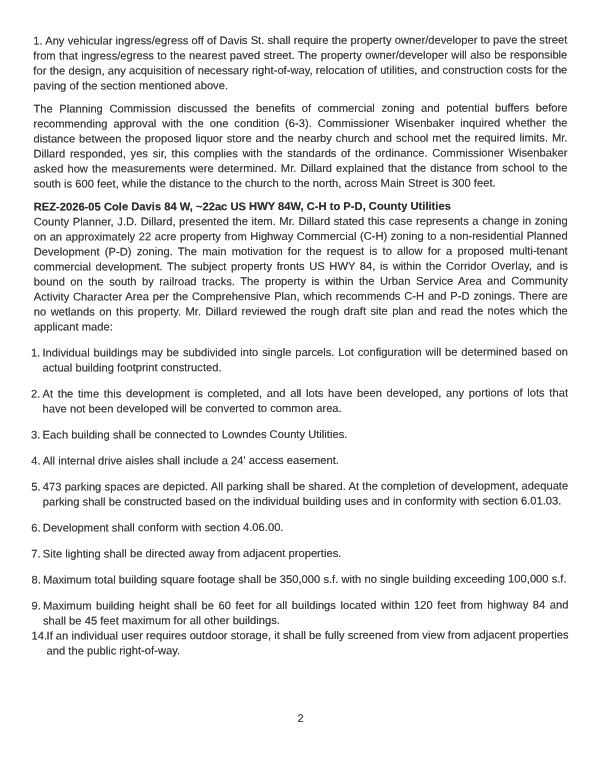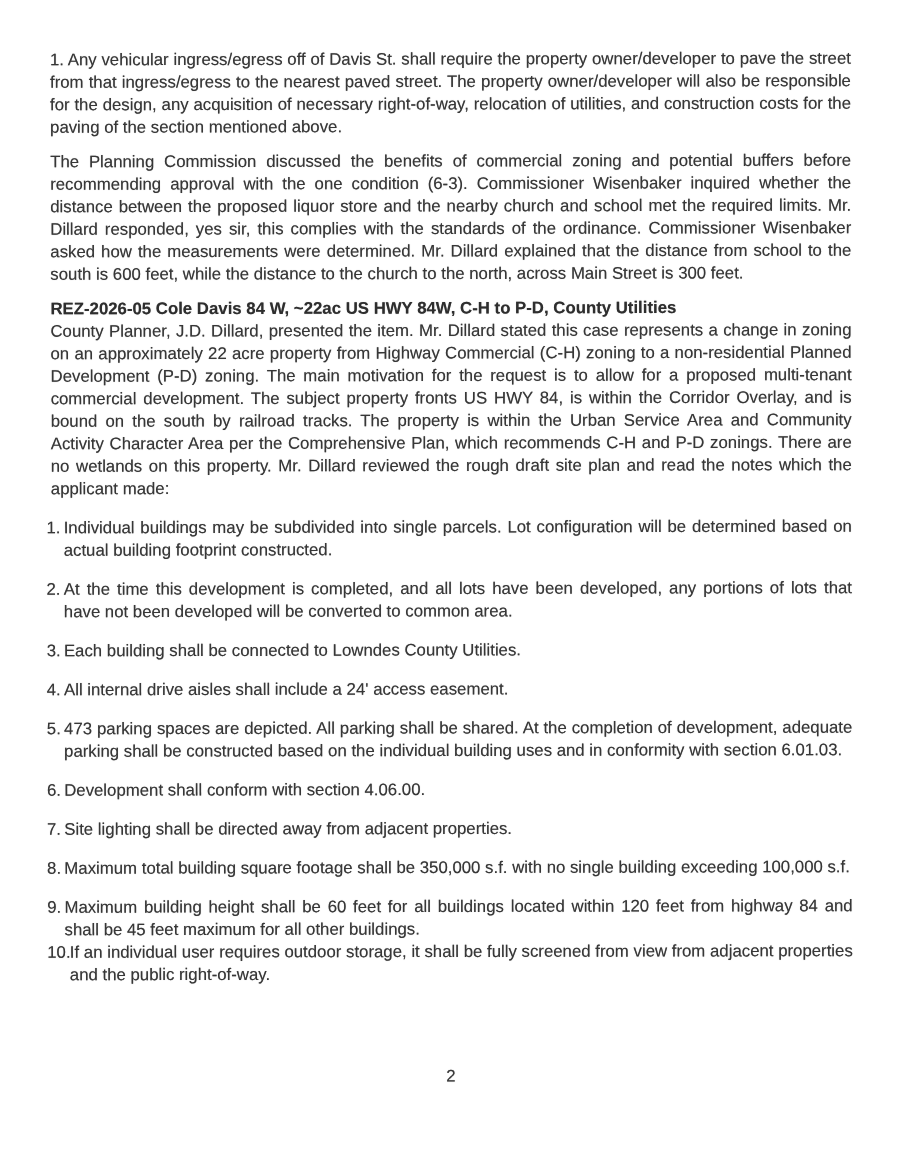--- a/index.html
+++ b/index.html
@@ -116,20 +116,20 @@
     </div>
     <div class="note">
       <span class="num">8.</span>
       <span class="note-text">Maximum total building square footage shall be 350,000 s.f. with no single building exceeding 100,000 s.f.</span>
     </div>
     <div class="note">
       <span class="num">9.</span>
       <span class="note-text">Maximum building height shall be 60 feet for all buildings located within 120 feet from highway 84 and shall be 45 feet maximum for all other buildings.</span>
     </div>
     <div class="note no-gap wide-num">
-      <span class="num">10.</span>
+      <span class="num">14.</span>
       <span class="note-text">If an individual user requires outdoor storage, it shall be fully screened from view from adjacent properties and the public right-of-way.</span>
     </div>
   </div>
 
   <div class="page-number">2</div>
 
 </div>
 
 </body></html>

